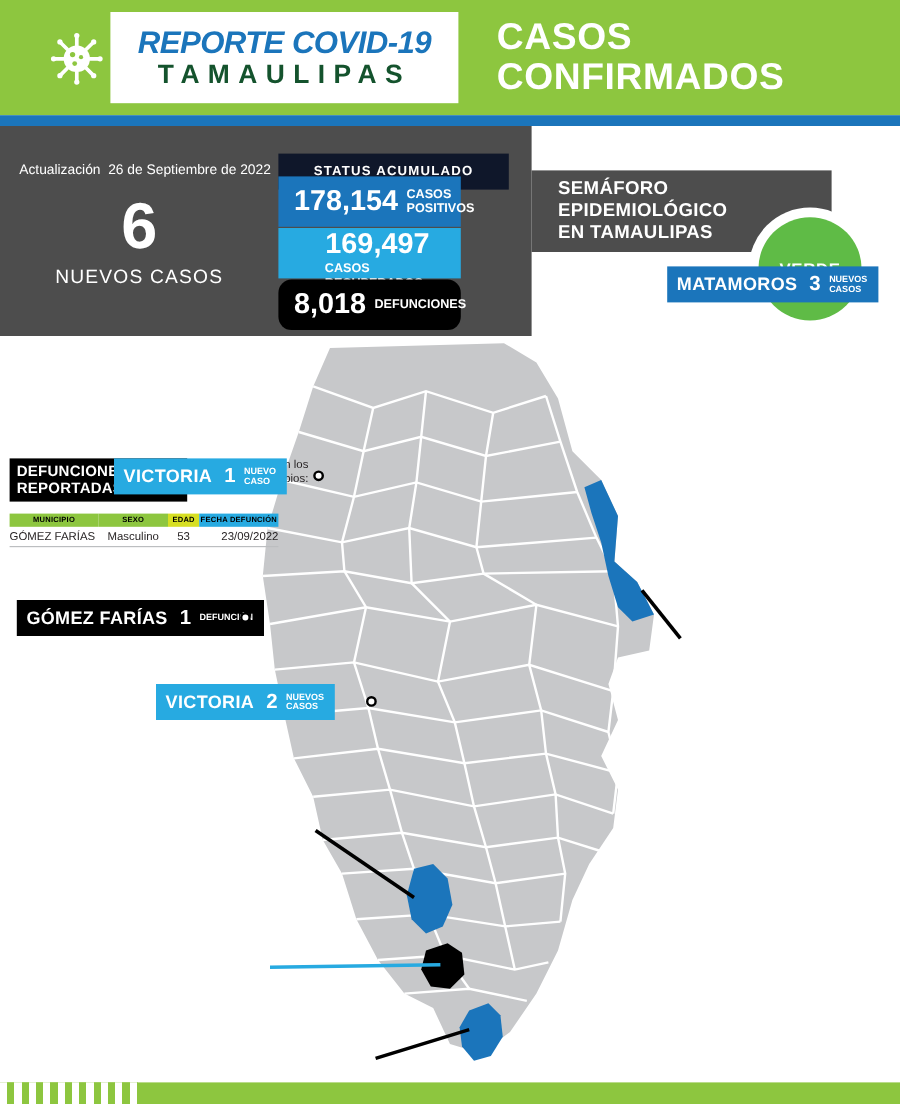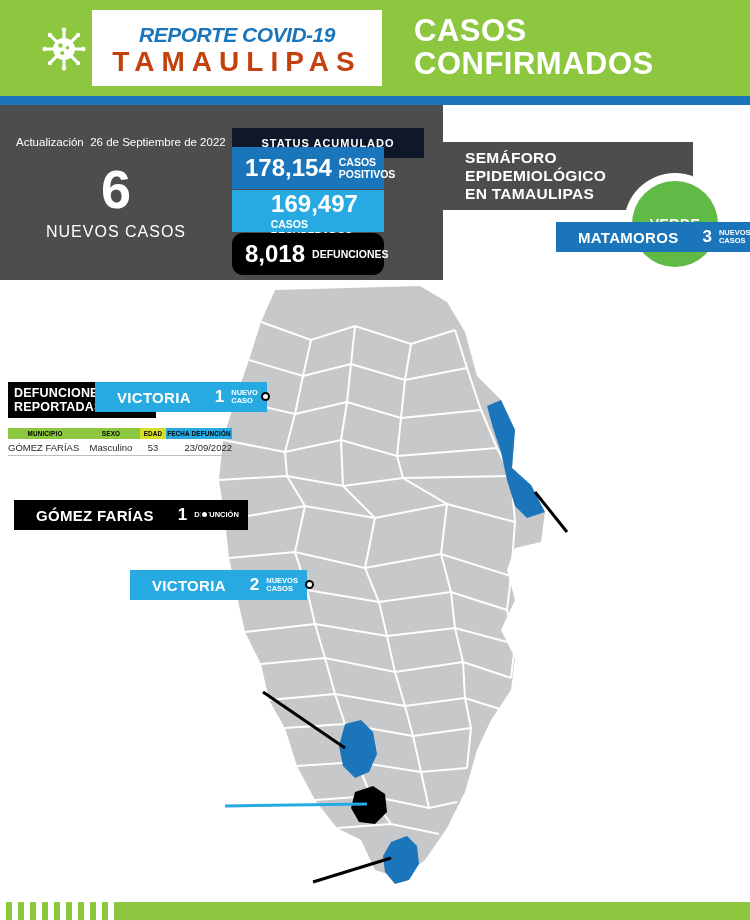--- a/index.html
+++ b/index.html
@@ -18,25 +18,25 @@
   }
   .virus-icon {
     position: absolute; left: 42px; top: 27px; width: 44px; height: 44px;
   }
   .title-box {
     position: absolute; left: 92px; top: 10px; width: 290px; height: 76px;
     background: #ffffff; display: flex; flex-direction: column;
     align-items: center; justify-content: center;
   }
   .title-line1 {
-    color: #1b75bb; font-size: 21px; font-weight: bold; font-style: italic;
+    color: #1b75bb; font-size: 26px; font-weight: bold; font-style: italic;
     letter-spacing: -0.5px; line-height: 28px;
   }
   .title-line2 {
-    color: #c2410c; font-size: 28px; font-weight: bold; letter-spacing: 7px;
+    color: #14532d; font-size: 22px; font-weight: bold; letter-spacing: 7px;
     line-height: 26px;
   }
   .header-right {
     position: absolute; left: 414px; top: 14px; width: 330px;
     color: #ffffff; font-size: 31px; font-weight: bold; line-height: 33px;
     letter-spacing: 0.5px;
   }
   .blue-strip {
     position: absolute; top: 96px; left: 0; width: 750px; height: 9px;
     background: #1b75bb;
@@ -134,21 +134,21 @@
   }
   .td { font-size: 9.5px; color: #231f20; }
   .td.mun { width: 74px; }
   .td.sexo { width: 58px; text-align: center; }
   .td.edad { width: 26px; text-align: center; }
   .td.fecha { width: 66px; text-align: right; }
 
   
   .callout { position: absolute; height: 30px; display: flex; align-items: stretch; }
   .callout .name {
-    display: flex; align-items: center; padding: 0 22px;
+    display: flex; align-items: center; padding: 0 8px;
     color: #ffffff; font-size: 15px; font-weight: bold; letter-spacing: 0.3px;
   }
   .callout .num {
     display: flex; align-items: center; padding: 0 7px 0 2px;
     color: #ffffff; font-size: 17px; font-weight: bold;
   }
   .callout .sub {
     display: flex; flex-direction: column; justify-content: center;
     padding-right: 9px; color: #ffffff; font-size: 7.5px; font-weight: bold;
     line-height: 8.5px; text-transform: uppercase;

